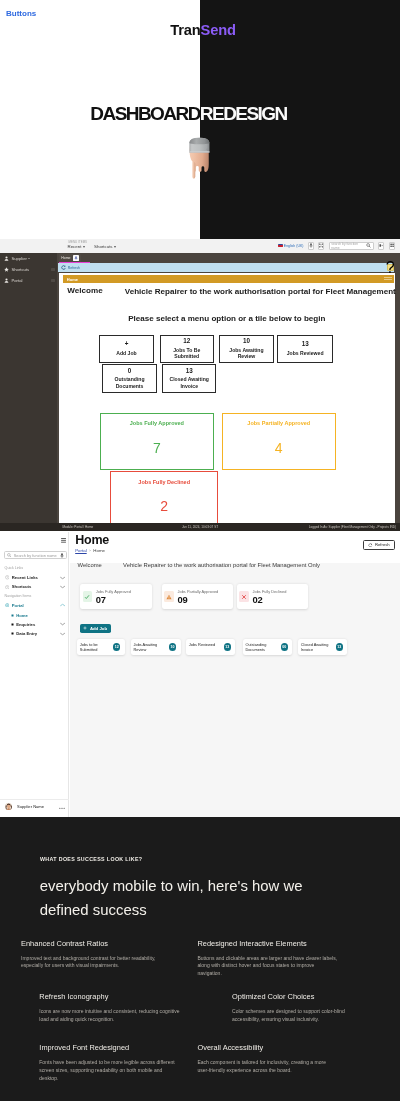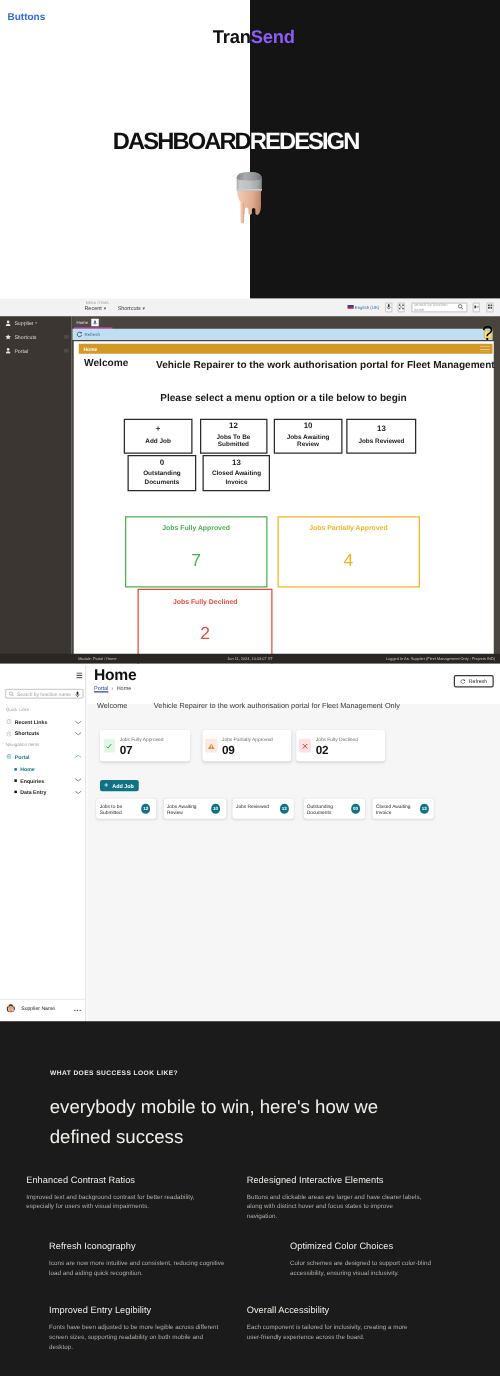--- a/index.html
+++ b/index.html
@@ -528,21 +528,21 @@
         </div>
         <div class="sx-item" style="left: 39.3px; top: 177.3px;">
           <div class="t">Refresh Iconography</div>
           <div class="b">Icons are now more intuitive and consistent, reducing cognitive load and aiding quick recognition.</div>
         </div>
         <div class="sx-item" style="left: 196px; top: 177.3px; margin-left: 36px;">
           <div class="t">Optimized Color Choices</div>
           <div class="b">Color schemes are designed to support color-blind accessibility, ensuring visual inclusivity.</div>
         </div>
         <div class="sx-item" style="left: 39.3px; top: 228.4px;">
-          <div class="t">Improved Entry Legibility</div>
+          <div class="t">Improved Font Redesigned</div>
           <div class="b">Fonts have been adjusted to be more legible across different screen sizes, supporting readability on both mobile and desktop.</div>
         </div>
         <div class="sx-item" style="left: 197.4px; top: 228.4px;">
           <div class="t">Overall Accessibility</div>
           <div class="b">Each component is tailored for inclusivity, creating a more user-friendly experience across the board.</div>
         </div>
       </div>
   </div>
 </div>
 

